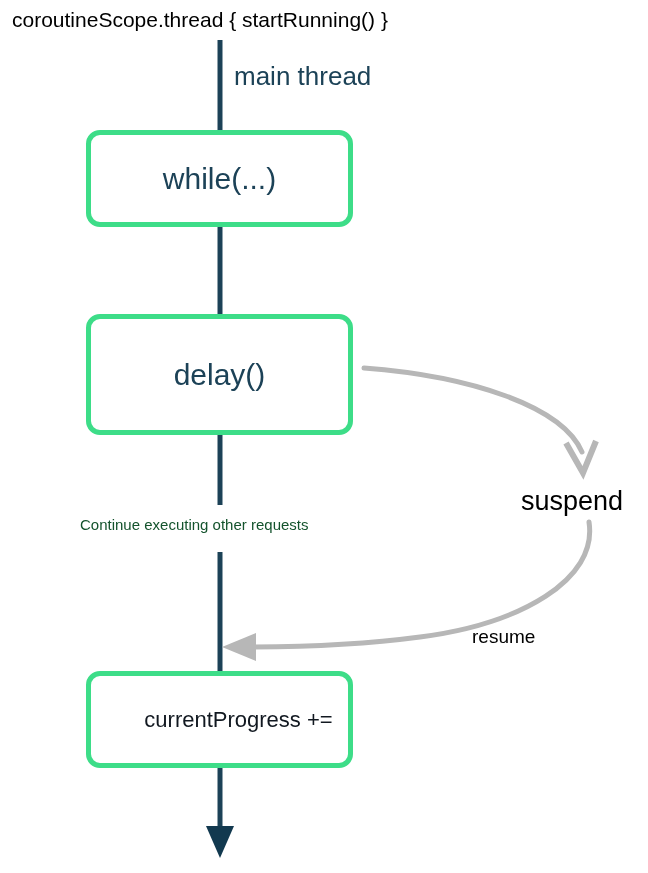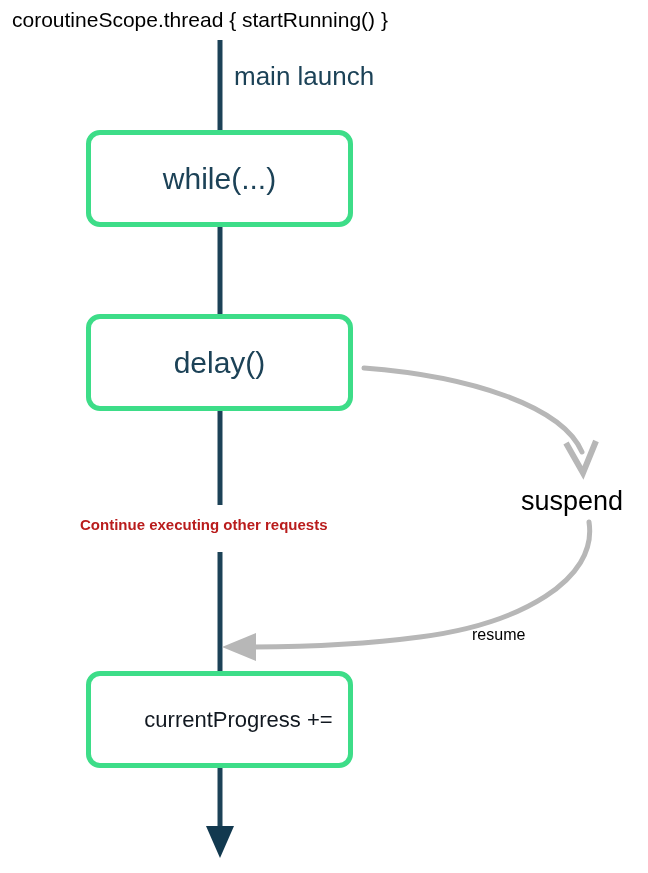--- a/index.html
+++ b/index.html
@@ -45,37 +45,36 @@
     top: 62px;
     font-size: 26px;
     color: #1c4257;
   }
 
   
   #continue-caption {
     left: 80px;
     top: 516px;
     font-size: 15px;
-    color: #b91c1c;
-    font-weight: bold;
+    color: #14532d;
   }
 
   
   #suspend-label {
     left: 521px;
     top: 486px;
     font-size: 27px;
     color: #000000;
   }
 
   
   #resume-label {
     left: 472px;
     top: 626px;
-    font-size: 16px;
+    font-size: 19px;
     color: #000000;
   }
 
   
   .node-box {
     position: absolute;
     box-sizing: border-box;
     background: #ffffff;
     border: 5px solid #3ddd88;
     border-radius: 14px;
@@ -87,21 +86,21 @@
   #box-while {
     left: 86px;
     top: 130px;
     width: 267px;
     height: 97px;
   }
   #box-delay {
     left: 86px;
     top: 314px;
     width: 267px;
-    height: 97px;
+    height: 121px;
   }
   #box-progress {
     left: 86px;
     top: 671px;
     width: 267px;
     height: 97px;
     padding-left: 38px;
   }
   .node-text-lg {
     font-size: 30px;
@@ -134,21 +133,21 @@
     <path d="M 364 368 C 470 376, 562 406, 582 452" fill="none" stroke="#b7b7b7" stroke-width="5" stroke-linecap="round"></path>
 
     <path d="M 566 443 L 583 473 L 596 441" fill="none" stroke="#b7b7b7" stroke-width="6" stroke-linejoin="miter" stroke-linecap="butt"></path>
 
     <path d="M 589 522 C 598 580, 520 624, 420 637 C 360 645, 290 647, 248 647" fill="none" stroke="#b7b7b7" stroke-width="5" stroke-linecap="round"></path>
     <polygon points="222,647 256,633 256,661" fill="#b7b7b7"></polygon>
   </svg>
 
   <div class="label" id="header-title">coroutineScope.thread { startRunning() }</div>
 
-  <div class="label" id="main-thread-label">main launch</div>
+  <div class="label" id="main-thread-label">main thread</div>
 
   <div class="node-box" id="box-while">
     <span class="node-text-lg">while(...)</span>
   </div>
 
   <div class="node-box" id="box-delay">
     <span class="node-text-lg">delay()</span>
   </div>
 
   <div class="label" id="continue-caption">Continue executing other requests</div>

